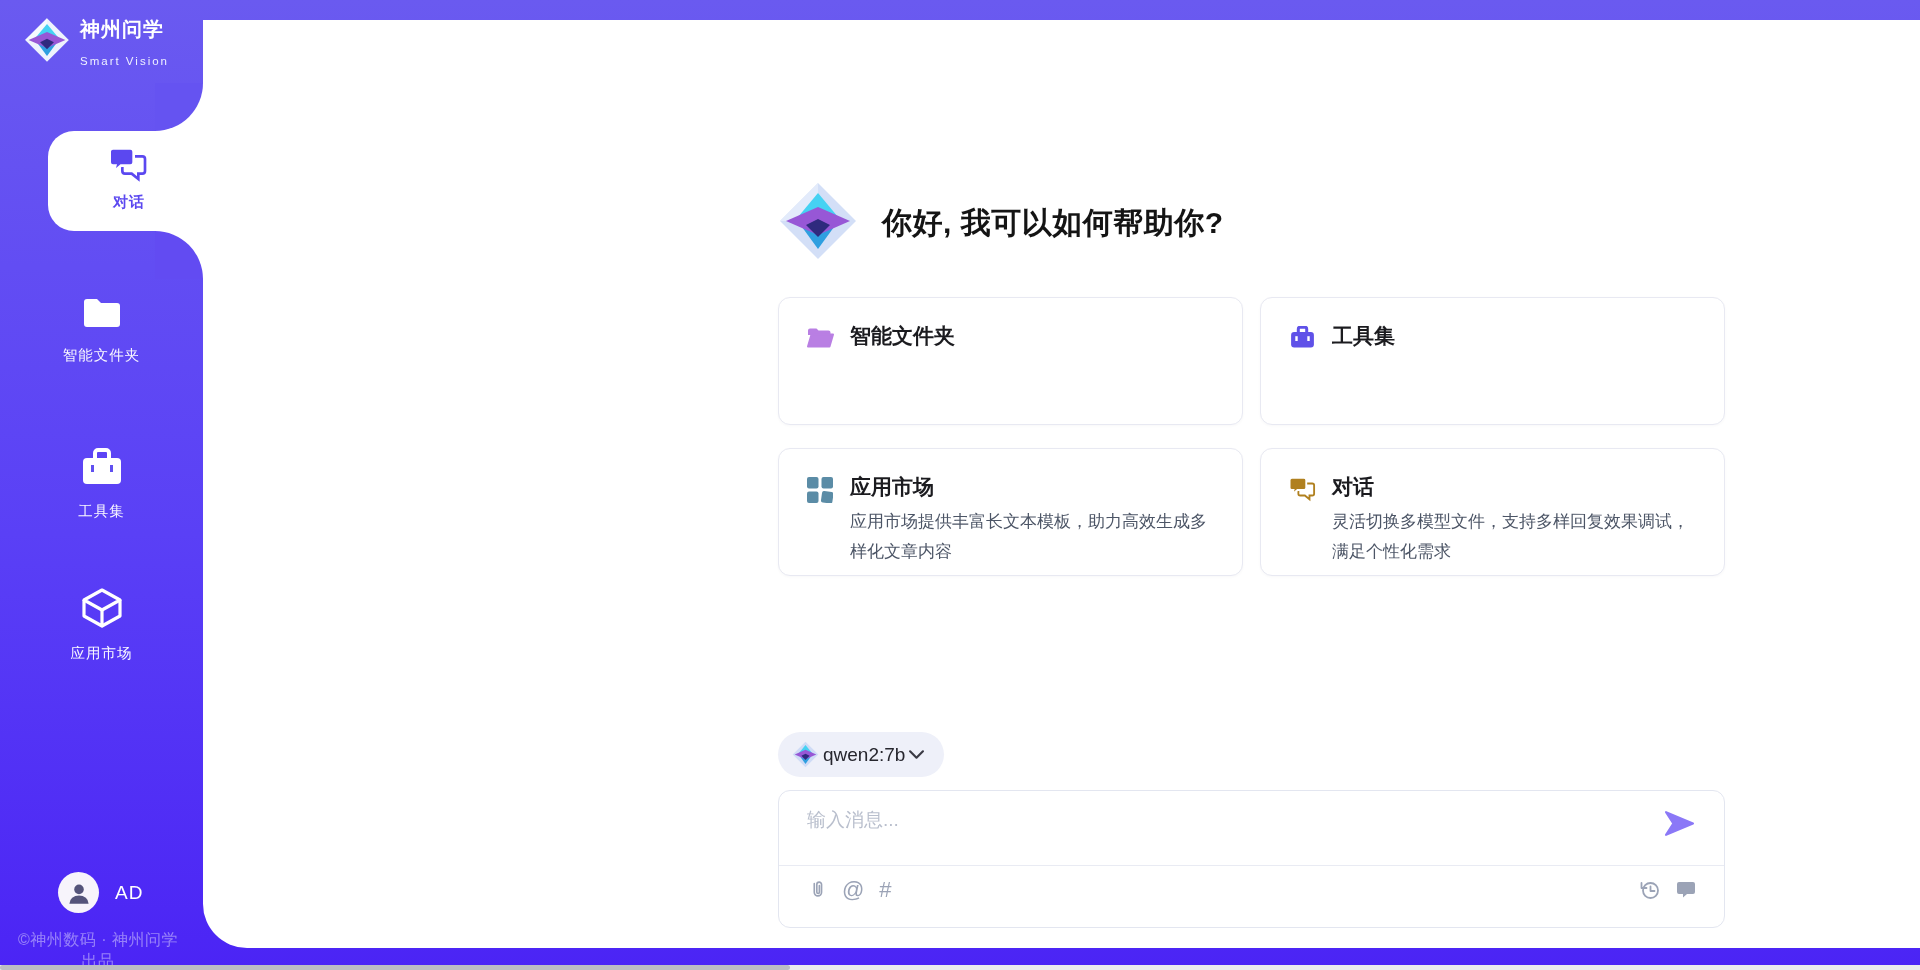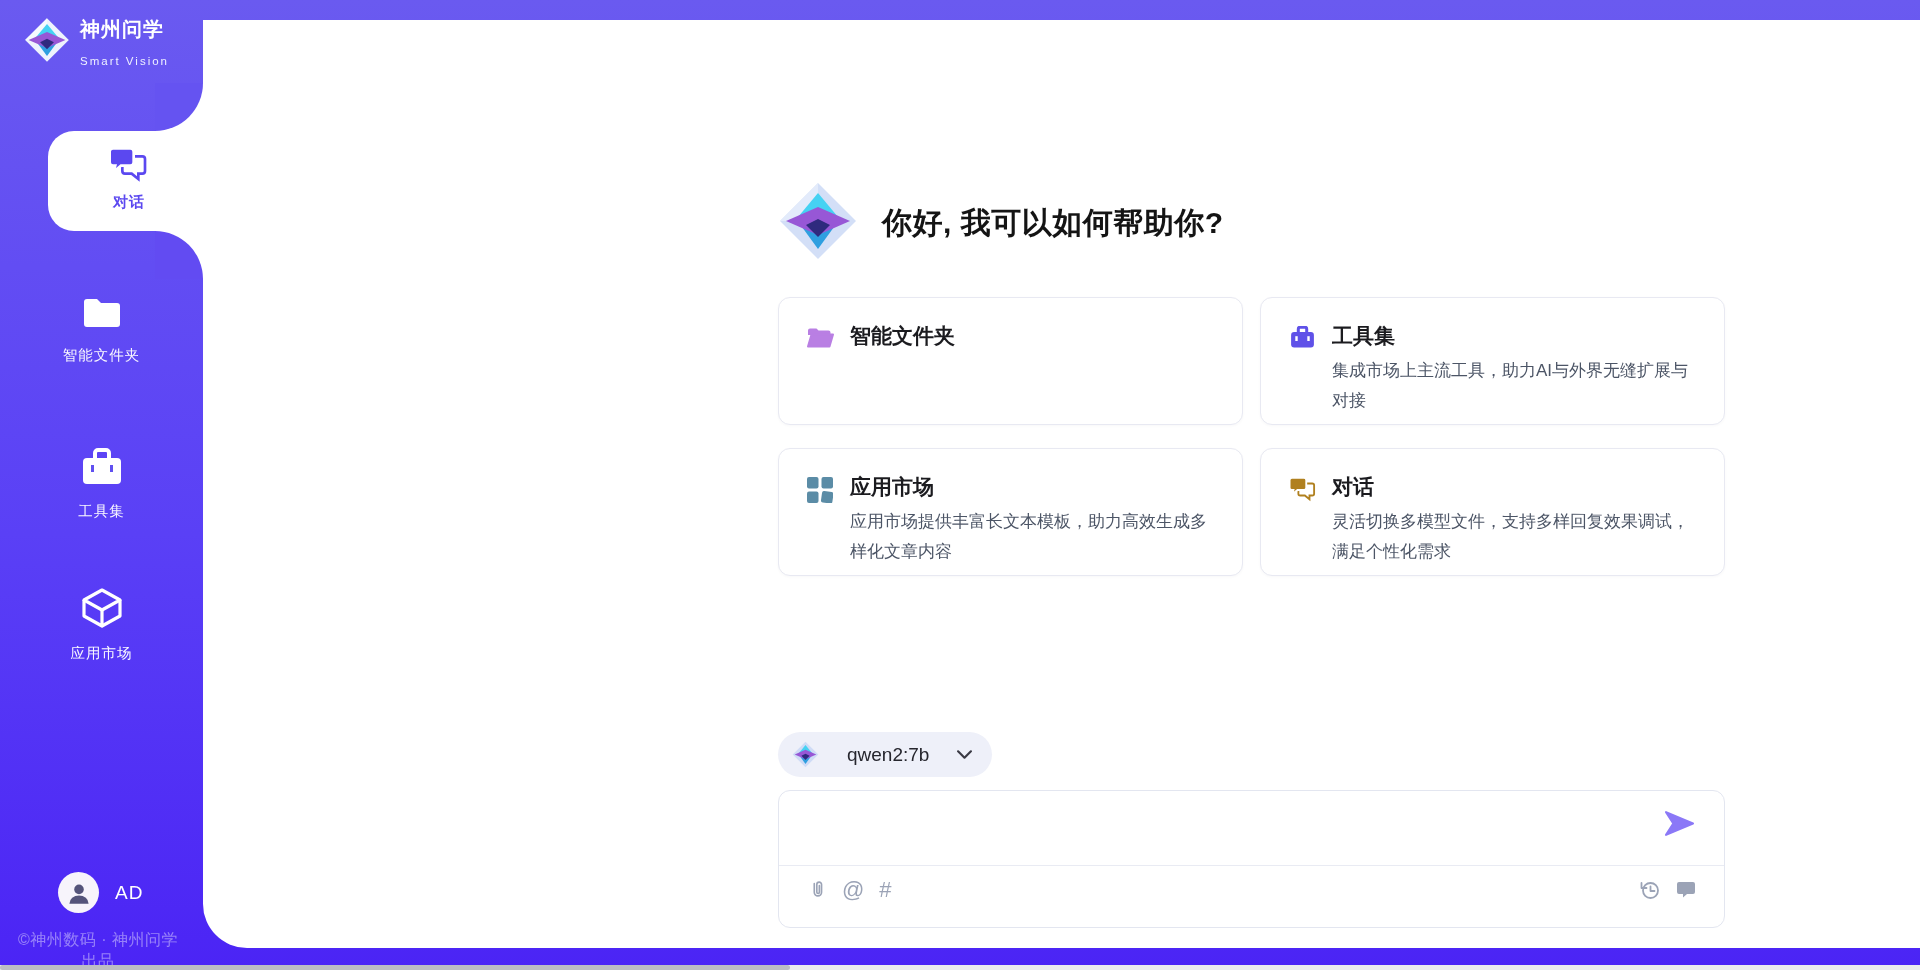--- a/index.html
+++ b/index.html
@@ -44,21 +44,21 @@
 
   .cards { position:absolute; left:575px; top:277px; display:grid;
     grid-template-columns:465px 465px; grid-auto-rows:128px; column-gap:17px; row-gap:23px; }
   .card { background:#fff; border:1px solid #e8e9f2; border-radius:12px; position:relative; cursor:pointer;
     box-shadow:0 1px 3px rgba(30,30,60,.03); }
   .card-icon { position:absolute; left:28px; top:28px; }
   .card-title { position:absolute; left:71px; top:24px; font-size:21px; font-weight:700; color:#1b1b1f; }
   .card-desc { position:absolute; left:71px; top:58px; width:372px; font-size:17px; line-height:30px; color:#4c5566; }
 
   .model-pill { position:absolute; left:575px; top:712px; height:45px; padding:0 20px 0 14px;
-    background:#eef0f9; border-radius:23px; display:flex; align-items:center; gap:28px; cursor:pointer; }
+    background:#eef0f9; border-radius:23px; display:flex; align-items:center; gap:4px; cursor:pointer; }
   .model-name { font-size:19px; color:#26262e; font-weight:500; }
 
   .composer { position:absolute; left:575px; top:770px; width:947px; height:138px;
     border:1px solid #e3e6f0; border-radius:12px; background:#fff; }
   .composer textarea { position:absolute; left:28px; top:16px; width:840px; height:52px;
     border:none; outline:none; resize:none; font-family:inherit; font-size:19px; color:#33333b; background:transparent; }
   .composer textarea::placeholder { color:#b9bfcd; }
   .send-btn { position:absolute; right:30px; top:20px; cursor:pointer; }
   .composer-divider { position:absolute; left:0; top:74px; width:100%; border-top:1px solid #e9ebf3; }
   .tools-left { position:absolute; left:28px; top:88px; display:flex; align-items:center; gap:15px; }
@@ -182,21 +182,20 @@
     <div class="card">
       <span class="card-icon">
         <svg width="27" height="24" viewBox="0 0 44 40">
           <rect x="15" y="2" width="14" height="12" rx="3" fill="none" stroke="#5f51e8" stroke-width="5"></rect>
           <rect x="3" y="10" width="38" height="26" rx="5" fill="#5f51e8"></rect>
           <rect x="10" y="17" width="4" height="8" fill="#ffffff"></rect>
           <rect x="30" y="17" width="4" height="8" fill="#ffffff"></rect>
         </svg>
       </span>
       <span class="card-title">工具集</span>
-      <span class="card-desc">集成市场上主流工具，助力AI与外界无缝扩展与对接</span>
     </div>
 
     <div class="card">
       <span class="card-icon">
         <svg width="26" height="26" viewBox="0 0 26 26" fill="#5b8ca6">
           <rect x="0" y="0" width="11.5" height="11.5" rx="2"></rect>
           <rect x="14.5" y="0" width="11.5" height="11.5" rx="2"></rect>
           <rect x="0" y="14.5" width="11.5" height="11.5" rx="2"></rect>
           <rect x="14.5" y="14.5" width="11.5" height="11.5" rx="2" transform="rotate(8 20 20)"></rect>
         </svg>
@@ -230,20 +229,21 @@
     </span>
     <span class="model-name">qwen2:7b</span>
     <span style="display:flex;">
       <svg width="15" height="9" viewBox="0 0 14 8" fill="none" stroke="#3a3a44" stroke-width="2" stroke-linecap="round" stroke-linejoin="round">
         <path d="M1 1 L7 7 L13 1"></path>
       </svg>
     </span>
   </div>
 
   <div class="composer">
+    <textarea placeholder="输入消息..." style=""></textarea>
 
     <span class="send-btn">
       <svg width="29" height="25" viewBox="0 0 28 24">
         <polygon points="1,1 27,12 1,23 8,12" fill="#8b78f7" stroke="#8b78f7" stroke-width="2" stroke-linejoin="round"></polygon>
       </svg>
     </span>
 
     <div class="composer-divider"></div>
 
     <div class="tools-left">

